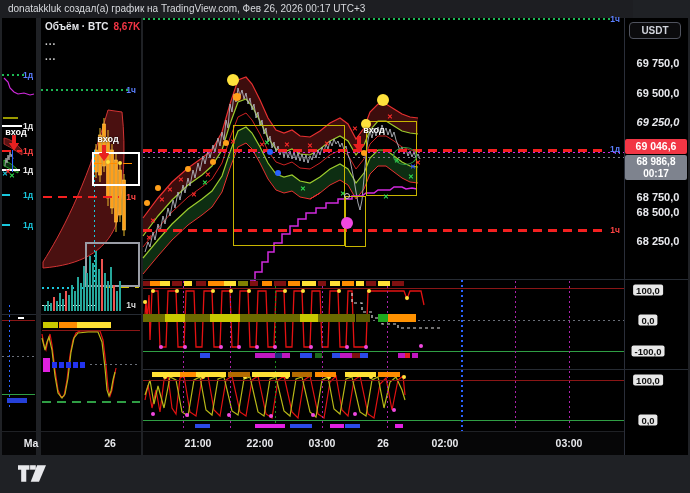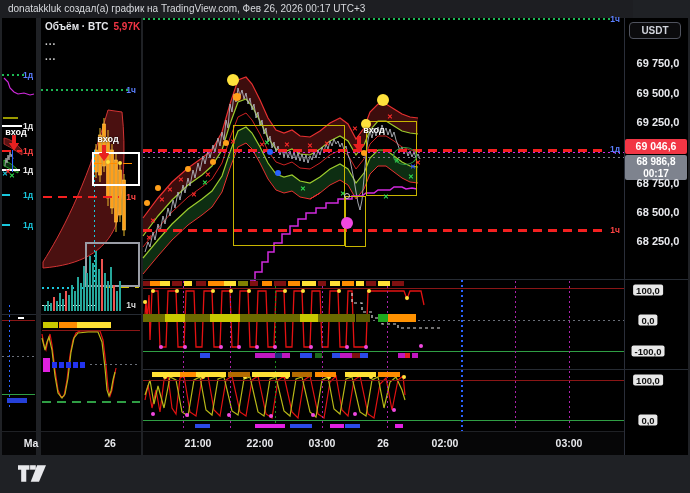--- a/index.html
+++ b/index.html
@@ -106,21 +106,21 @@
         <rect x="122.5" y="180" width="3" height="50"></rect>
     </g>
     <rect x="102" y="145" width="4" height="8" fill="#e82020"></rect>
     <polygon points="98,153 110,153 104,161" fill="#e82020"></polygon>
     <path fill="none" stroke="#e31212" stroke-width="1.2" d="M42,334 L44,345 46,350 48,340 50,334 52,345 55,370 58,390 61,397 64,396 67,380 70,355 73,340 76,333 80,331 90,331 100,331 103,340 106,365 108,388 110,396 112,390 114,378 116,368"></path>
     <path fill="none" stroke="#b8b818" stroke-width="1.2" d="M42,338 L45,350 47,342 49,337 52,350 55,376 58,393 62,398 65,394 68,378 71,352 74,338 78,333 88,332 98,332 102,342 105,368 107,390 109,396 111,391 113,380 115,372"></path>
   </svg>
 
   <div class="legend">
     <div>
-      <span>Объём · BTC</span><span class="val">5,97K</span>
+      <span>Объём · BTC</span><span class="val">8,67K</span>
     </div>
     <div class="dots-row">...</div>
     <div class="dots-row">...</div>
   </div>
 
   <div class="usdt-btn">USDT</div>
   <div class="badge badge-red">69 046,6</div>
   <div class="badge badge-gray">
     <div>68 986,8</div>
     <div>00:17</div>
@@ -352,22 +352,22 @@
       <div class="ov-abs" style="left: 116px; top: 291px; width: 2px; height: 20px; background: rgb(38, 166, 154);"></div>
       <div class="ov-abs" style="left: 119px; top: 281px; width: 2px; height: 30px; background: rgb(38, 166, 154);"></div>
       <div class="ov-abs" style="left: 357px; top: 136px; width: 4px; height: 8px; background: rgb(232, 32, 32);"></div>
       <div class="ov-abs tri-down" style="left: 354px; top: 144px; border-top: 8px solid rgb(232, 32, 32);"></div>
       <div class="ov-abs" style="left: 102px; top: 145px; width: 4px; height: 8px; background: rgb(232, 32, 32);"></div>
       <div class="ov-abs tri-down" style="left: 99px; top: 153px; border-top: 8px solid rgb(232, 32, 32);"></div>
       <div class="ov-abs" style="left: 12px; top: 135px; width: 4px; height: 8px; background: rgb(232, 32, 32);"></div>
       <div class="ov-abs tri-down" style="left: 9px; top: 143px; border-top: 8px solid rgb(232, 32, 32);"></div>
       <span class="ov-label" style="left: 658px; top: 63px; color: rgb(232, 233, 237); font-size: 11px; font-weight: 600;">69 750,0</span>
       <span class="ov-label" style="left: 658px; top: 93px; color: rgb(232, 233, 237); font-size: 11px; font-weight: 600;">69 500,0</span>
-      <span class="ov-label" style="left: 658px; top: 122px; color: rgb(232, 233, 237); font-size: 11px; font-weight: 600;">69 250,0</span>
-      <span class="ov-label" style="left: 658px; top: 183px; color: rgb(232, 233, 237); font-size: 11px; font-weight: 600;">68 750,0</span>
+      <span class="ov-label" style="left: 658px; top: 122px; color: rgb(232, 233, 237); font-size: 11px; font-weight: 600; font-style: italic;">69 250,0</span>
+      <span class="ov-label" style="left: 658px; top: 197px; color: rgb(232, 233, 237); font-size: 11px; font-weight: 600;">68 750,0</span>
       <span class="ov-label" style="left: 658px; top: 212px; color: rgb(232, 233, 237); font-size: 11px; font-weight: 600;">68 500,0</span>
       <span class="ov-label" style="left: 658px; top: 241px; color: rgb(232, 233, 237); font-size: 11px; font-weight: 600;">68 250,0</span>
       <span class="ov-label" style="left: 648px; top: 290px; color: rgb(17, 17, 17); background: rgb(232, 232, 232); font-size: 9.5px; font-weight: 700; padding: 0px 3px; border-radius: 2px;">100,0</span>
       <span class="ov-label" style="left: 648px; top: 320px; color: rgb(17, 17, 17); background: rgb(232, 232, 232); font-size: 9.5px; font-weight: 700; padding: 0px 3px; border-radius: 2px;">0,0</span>
       <span class="ov-label" style="left: 648px; top: 351px; color: rgb(17, 17, 17); background: rgb(232, 232, 232); font-size: 9.5px; font-weight: 700; padding: 0px 3px; border-radius: 2px;">-100,0</span>
       <span class="ov-label" style="left: 648px; top: 380px; color: rgb(17, 17, 17); background: rgb(232, 232, 232); font-size: 9.5px; font-weight: 700; padding: 0px 3px; border-radius: 2px;">100,0</span>
       <span class="ov-label" style="left: 648px; top: 420px; color: rgb(17, 17, 17); background: rgb(232, 232, 232); font-size: 9.5px; font-weight: 700; padding: 0px 3px; border-radius: 2px;">0,0</span>
       <span class="ov-label" style="left: 198px; top: 443px; color: rgb(232, 233, 237); font-size: 10.5px; font-weight: 600;">21:00</span>
       <span class="ov-label" style="left: 260px; top: 443px; color: rgb(232, 233, 237); font-size: 10.5px; font-weight: 600;">22:00</span>
       <span class="ov-label" style="left: 322px; top: 443px; color: rgb(232, 233, 237); font-size: 10.5px; font-weight: 600;">03:00</span>

